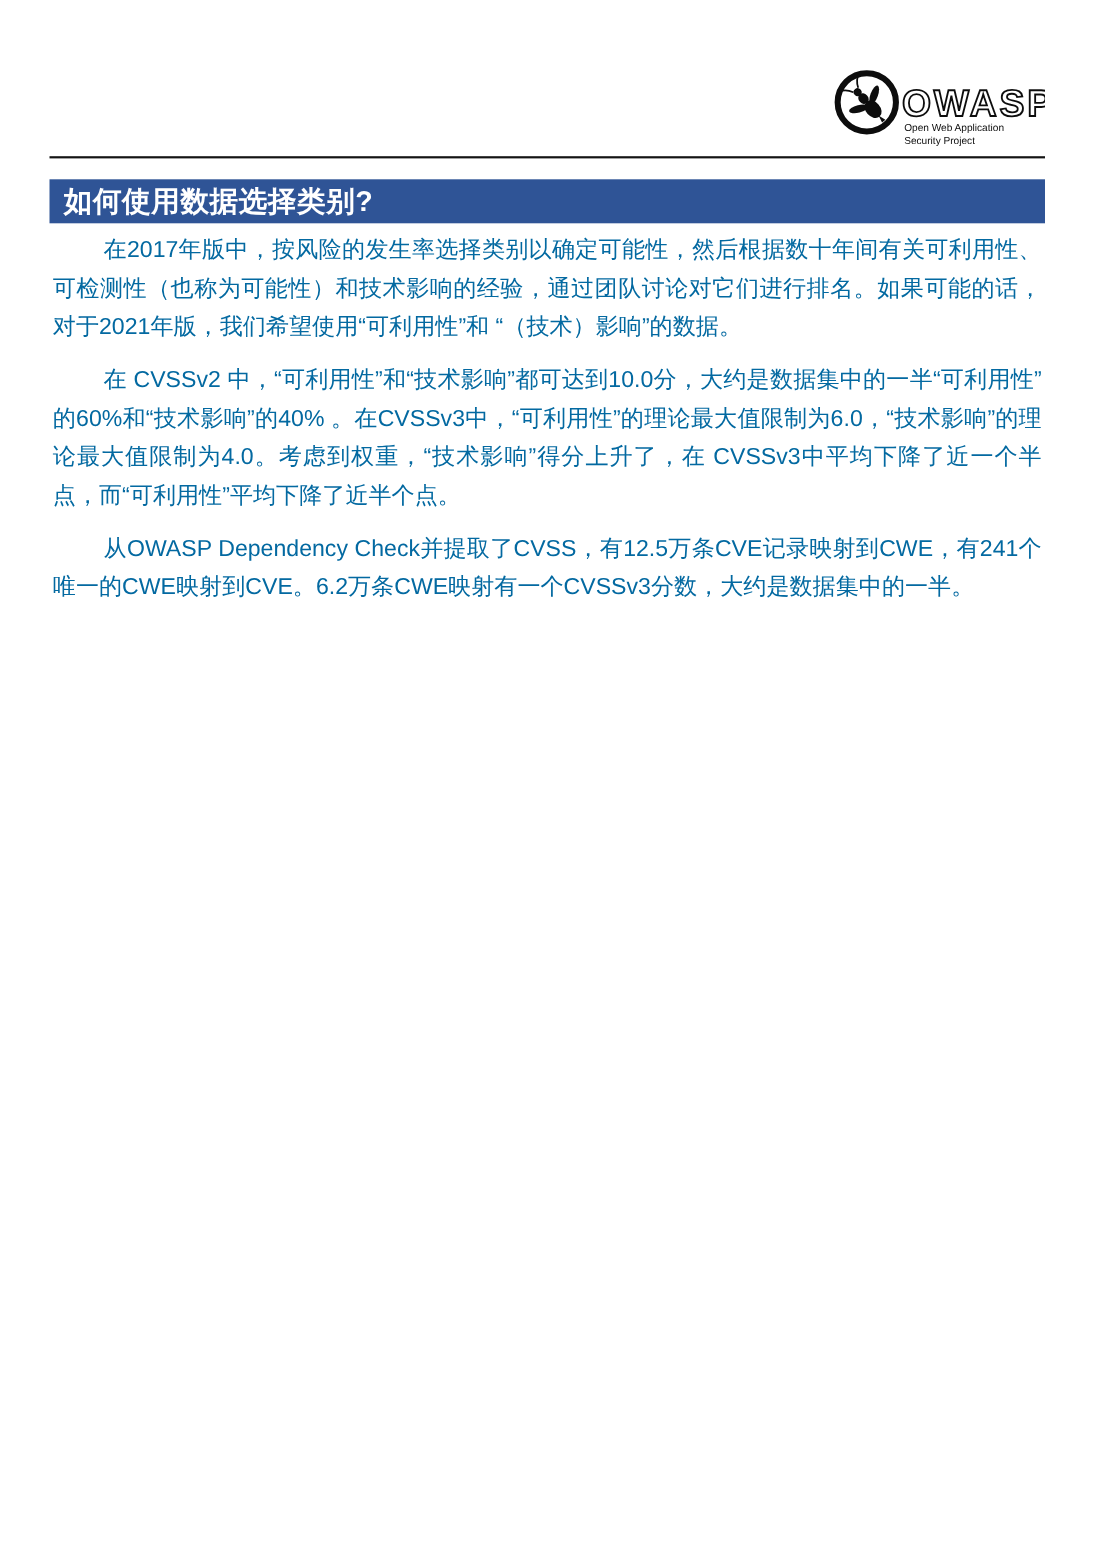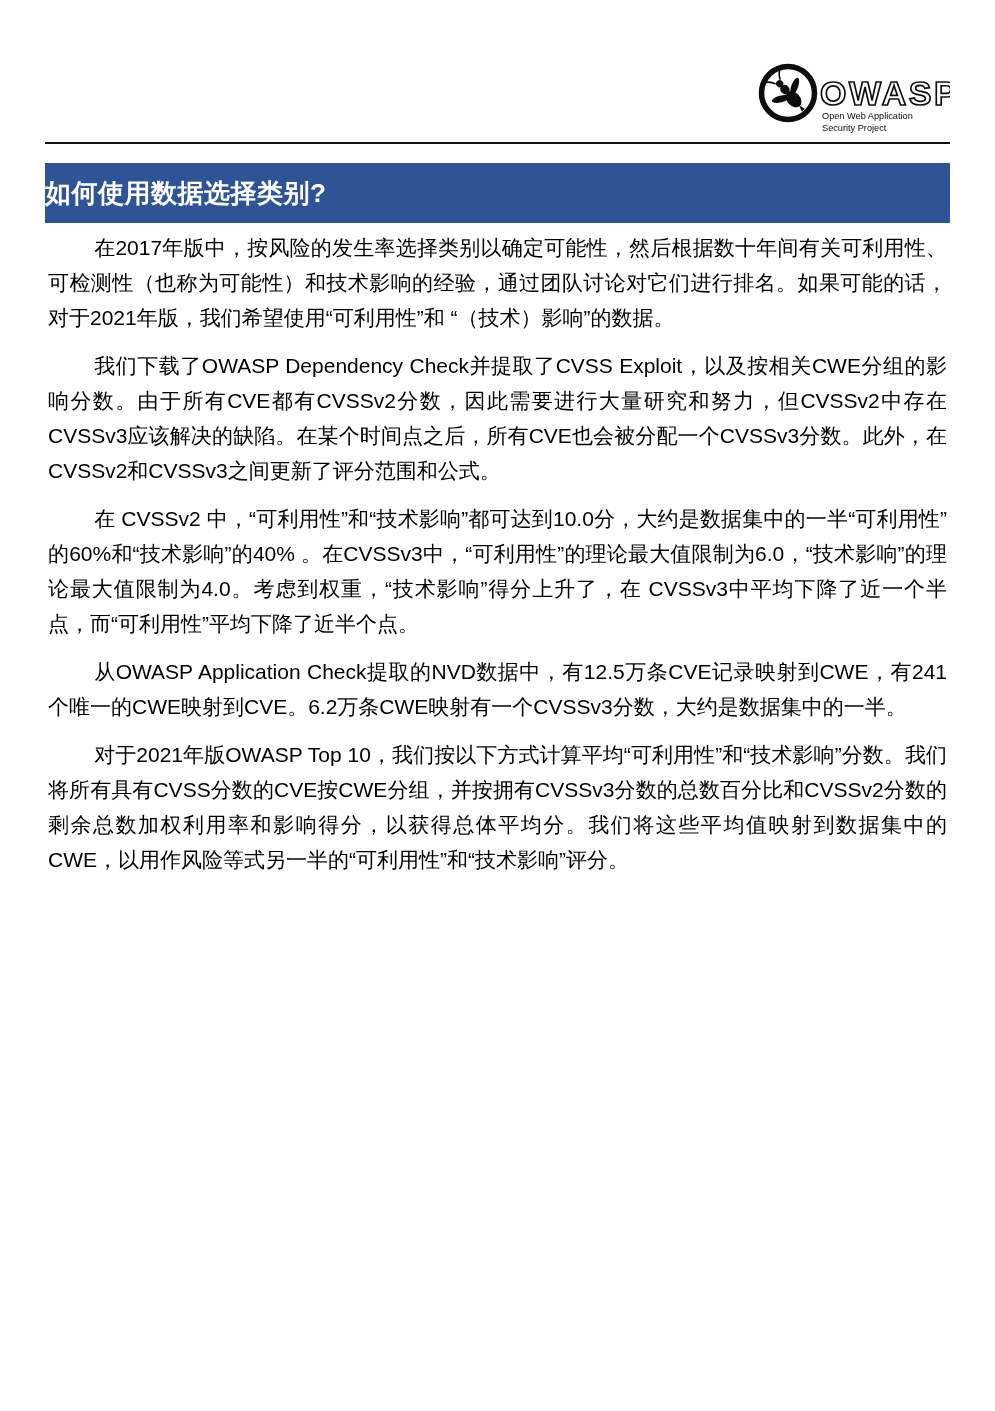--- a/index.html
+++ b/index.html
@@ -34,43 +34,44 @@
     color: #7A96AC;
   }
   .logo-svg {
     position: absolute;
     right: 0;
     top: 56px;
   }
   
   .section-banner {
     margin: 19px 45px 0 45px;
-    height: 60px;
+    height: 40px;
     background: #2F5496;
     display: flex;
     align-items: center;
+    padding-left: 13px;
     box-sizing: border-box;
   }
   .section-banner h2 {
     margin: 0;
     color: #ffffff;
     font-size: 26px;
     font-weight: bold;
     letter-spacing: 0.5px;
   }
   
   .paragraphs {
     margin: 7px 45px 0 45px;
     padding: 0 3px;
   }
   .paragraphs p {
     margin: 0 0 13px 0;
     font-size: 21px;
     line-height: 35px;
-    color: #000000;
+    color: #0369a1;
     text-align: justify;
     text-indent: 2.2em;
   }
 </style>
 </head>
 <body>
 
 <div class="page">
 
   <header class="doc-header">
@@ -102,19 +103,17 @@
       <text x="64" y="74.5" font-family="Liberation Sans, sans-serif" font-size="9.2" fill="#0d0d0d">Security Project</text>
     </svg>
   </header>
 
   <section class="section-banner">
     <h2>如何使用数据选择类别?</h2>
   </section>
 
   <main class="paragraphs">
     <p>在2017年版中，按风险的发生率选择类别以确定可能性，然后根据数十年间有关可利用性、可检测性（也称为可能性）和技术影响的经验，通过团队讨论对它们进行排名。如果可能的话，对于2021年版，我们希望使用“可利用性”和 “（技术）影响”的数据。</p>
-    <p>我们下载了OWASP Dependency Check并提取了CVSS Exploit，以及按相关CWE分组的影响分数。由于所有CVE都有CVSSv2分数，因此需要进行大量研究和努力，但CVSSv2中存在CVSSv3应该解决的缺陷。在某个时间点之后，所有CVE也会被分配一个CVSSv3分数。此外，在CVSSv2和CVSSv3之间更新了评分范围和公式。</p>
     <p>在 CVSSv2 中，“可利用性”和“技术影响”都可达到10.0分，大约是数据集中的一半“可利用性”的60%和“技术影响”的40% 。在CVSSv3中，“可利用性”的理论最大值限制为6.0，“技术影响”的理论最大值限制为4.0。考虑到权重，“技术影响”得分上升了，在 CVSSv3中平均下降了近一个半点，而“可利用性”平均下降了近半个点。</p>
-    <p>从OWASP Application Check提取的NVD数据中，有12.5万条CVE记录映射到CWE，有241个唯一的CWE映射到CVE。6.2万条CWE映射有一个CVSSv3分数，大约是数据集中的一半。</p>
-    <p>对于2021年版OWASP Top 10，我们按以下方式计算平均“可利用性”和“技术影响”分数。我们将所有具有CVSS分数的CVE按CWE分组，并按拥有CVSSv3分数的总数百分比和CVSSv2分数的剩余总数加权利用率和影响得分，以获得总体平均分。我们将这些平均值映射到数据集中的CWE，以用作风险等式另一半的“可利用性”和“技术影响”评分。</p>
+    <p>从OWASP Dependency Check并提取了CVSS，有12.5万条CVE记录映射到CWE，有241个唯一的CWE映射到CVE。6.2万条CWE映射有一个CVSSv3分数，大约是数据集中的一半。</p>
   </main>
 
 </div>
 
 </body></html>

